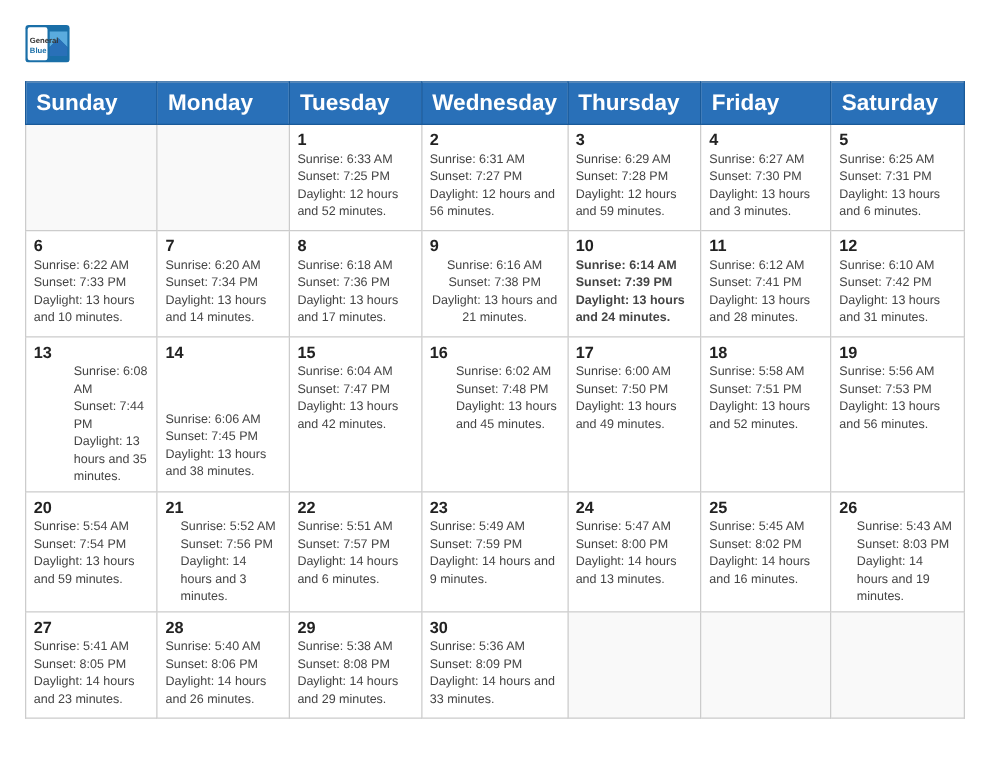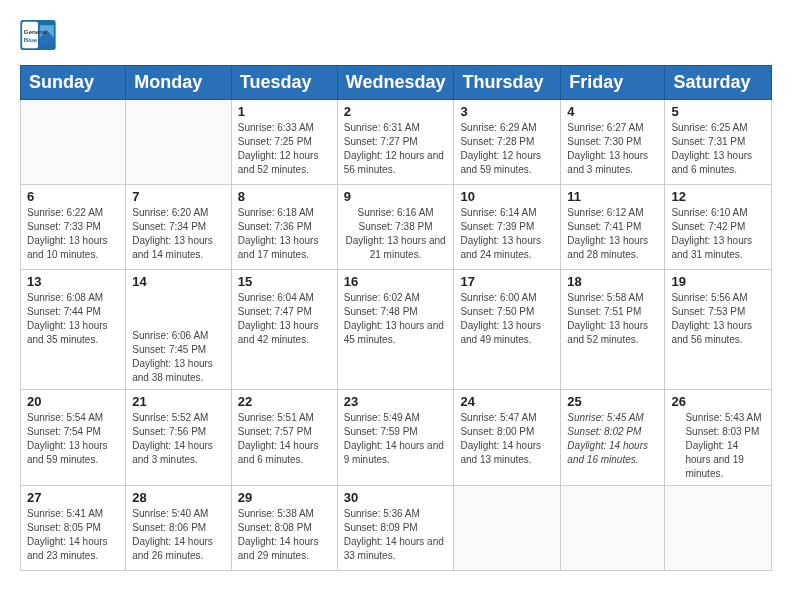--- a/index.html
+++ b/index.html
@@ -167,59 +167,59 @@
 Daylight: 13 hours and 17 minutes.</div>
         </td>
         <td>
           <span class="day-num">9</span>
           <div class="day-info" style="white-space: pre-line; text-align: center;">Sunrise: 6:16 AM
 Sunset: 7:38 PM
 Daylight: 13 hours and 21 minutes.</div>
         </td>
         <td>
           <span class="day-num">10</span>
-          <div class="day-info" style="white-space: pre-line;">Sunrise: 6:14 AM
+          <div class="day-info" style="white-space: pre-line; font-weight: bold;">Sunrise: 6:14 AM
 Sunset: 7:39 PM
 Daylight: 13 hours and 24 minutes.</div>
         </td>
         <td>
           <span class="day-num">11</span>
           <div class="day-info" style="white-space: pre-line;">Sunrise: 6:12 AM
 Sunset: 7:41 PM
 Daylight: 13 hours and 28 minutes.</div>
         </td>
         <td>
           <span class="day-num">12</span>
           <div class="day-info" style="white-space: pre-line;">Sunrise: 6:10 AM
 Sunset: 7:42 PM
 Daylight: 13 hours and 31 minutes.</div>
         </td>
       </tr>
       <tr class="week-row">
         <td>
           <span class="day-num">13</span>
-          <div class="day-info" style="white-space: pre-line;">Sunrise: 6:08 AM
+          <div class="day-info" style="white-space: pre-line; margin-left: 32px;">Sunrise: 6:08 AM
 Sunset: 7:44 PM
 Daylight: 13 hours and 35 minutes.</div>
         </td>
         <td>
           <span class="day-num">14</span>
           <div class="day-info" style="white-space: pre-line; margin-top: 40px;">Sunrise: 6:06 AM
 Sunset: 7:45 PM
 Daylight: 13 hours and 38 minutes.</div>
         </td>
         <td>
           <span class="day-num">15</span>
           <div class="day-info" style="white-space: pre-line;">Sunrise: 6:04 AM
 Sunset: 7:47 PM
 Daylight: 13 hours and 42 minutes.</div>
         </td>
         <td>
           <span class="day-num">16</span>
-          <div class="day-info" style="white-space: pre-line;">Sunrise: 6:02 AM
+          <div class="day-info" style="white-space: pre-line; margin-left: 21px;">Sunrise: 6:02 AM
 Sunset: 7:48 PM
 Daylight: 13 hours and 45 minutes.</div>
         </td>
         <td>
           <span class="day-num">17</span>
           <div class="day-info" style="white-space: pre-line;">Sunrise: 6:00 AM
 Sunset: 7:50 PM
 Daylight: 13 hours and 49 minutes.</div>
         </td>
         <td>
@@ -237,21 +237,21 @@
       </tr>
       <tr class="week-row">
         <td>
           <span class="day-num">20</span>
           <div class="day-info" style="white-space: pre-line;">Sunrise: 5:54 AM
 Sunset: 7:54 PM
 Daylight: 13 hours and 59 minutes.</div>
         </td>
         <td>
           <span class="day-num">21</span>
-          <div class="day-info" style="white-space: pre-line;">Sunrise: 5:52 AM
+          <div class="day-info" style="white-space: pre-line; margin-left: 12px;">Sunrise: 5:52 AM
 Sunset: 7:56 PM
 Daylight: 14 hours and 3 minutes.</div>
         </td>
         <td>
           <span class="day-num">22</span>
           <div class="day-info" style="white-space: pre-line;">Sunrise: 5:51 AM
 Sunset: 7:57 PM
 Daylight: 14 hours and 6 minutes.</div>
         </td>
         <td>
@@ -261,21 +261,21 @@
 Daylight: 14 hours and 9 minutes.</div>
         </td>
         <td>
           <span class="day-num">24</span>
           <div class="day-info" style="white-space: pre-line;">Sunrise: 5:47 AM
 Sunset: 8:00 PM
 Daylight: 14 hours and 13 minutes.</div>
         </td>
         <td>
           <span class="day-num">25</span>
-          <div class="day-info" style="white-space: pre-line; font-style: italic;">Sunrise: 5:45 AM
+          <div class="day-info" style="white-space: pre-line;">Sunrise: 5:45 AM
 Sunset: 8:02 PM
 Daylight: 14 hours and 16 minutes.</div>
         </td>
         <td>
           <span class="day-num">26</span>
           <div class="day-info" style="white-space: pre-line; margin-left: 14px;">Sunrise: 5:43 AM
 Sunset: 8:03 PM
 Daylight: 14 hours and 19 minutes.</div>
         </td>
       </tr>

